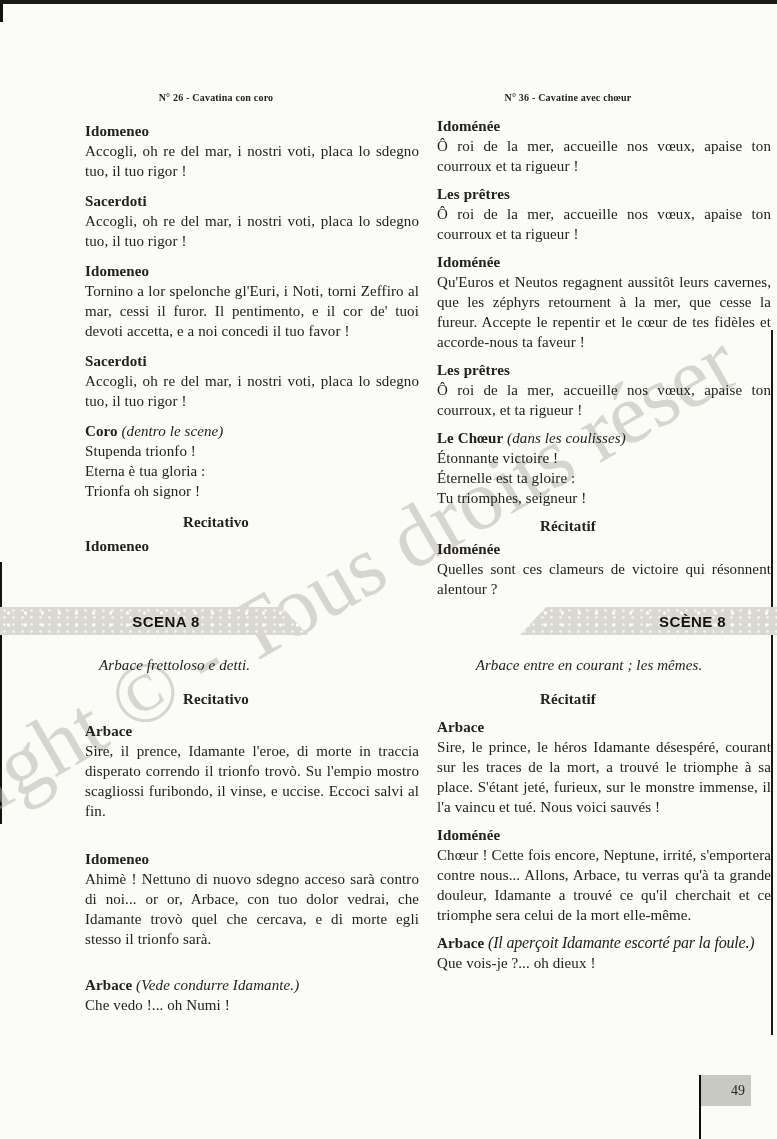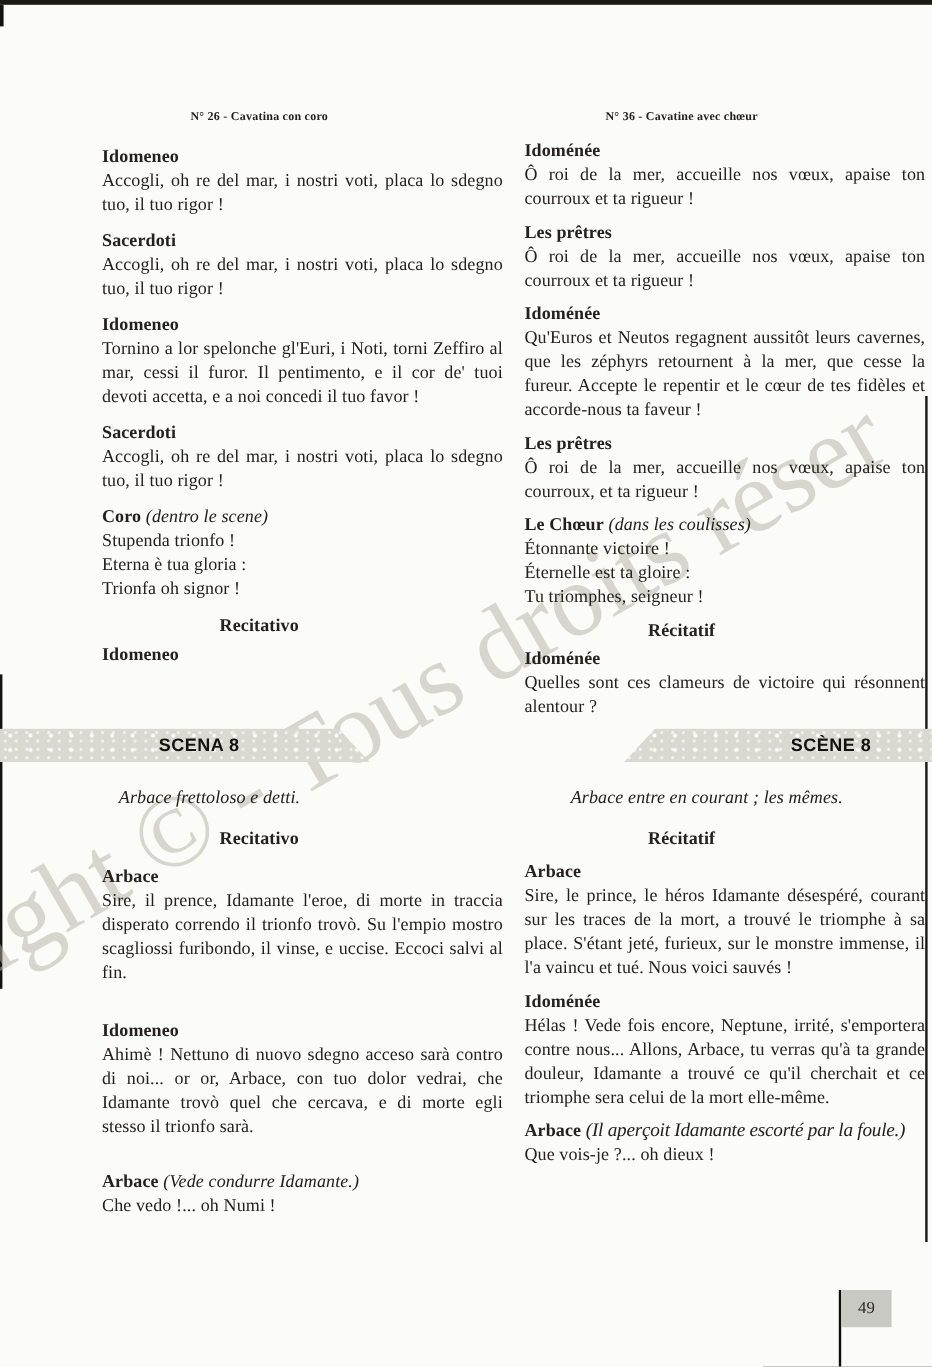--- a/index.html
+++ b/index.html
@@ -8,23 +8,23 @@
     background:#fbfbf7; overflow:hidden;
     font-family:"Liberation Serif", serif; color:#24211c;
   }
   
   .scan-top   { position:absolute; left:0; top:0; width:777px; height:4px; background:#1b1914; }
   .scan-left-dash { position:absolute; left:0; top:4px; width:3px; height:18px; background:#14120e; }
   .scan-left-line { position:absolute; left:0; top:562px; width:2px; height:262px; background:#14120e; }
   .scan-right-line { position:absolute; left:771px; top:330px; width:2px; height:705px; background:#191712; }
   .scan-corner-line { position:absolute; left:699px; top:1075px; width:2px; height:64px; background:#0f0d0a; }
   .folio-box {
-    position:absolute; left:701px; top:1075px; width:42px; height:31px;
+    position:absolute; left:701px; top:1075px; width:26px; height:31px;
     background:#c9c9c3; display:flex; align-items:center; justify-content:center;
-    font-size:14px; color:#2a2722;
+    font-size:14px; color:#2a2722;padding-left:24px;
   }
   
   .watermark {
     position:absolute; left:-80px; top:779px; z-index:1;
     font-size:86px; line-height:86px; white-space:nowrap;
     color:rgba(178,178,168,0.5);
     transform:rotate(-30deg); transform-origin:0 50%;
     pointer-events:none;
   }
   
@@ -197,21 +197,21 @@
 
     <div class="recit">Récitatif</div>
 
     <div class="speech mt12">
       <div class="speaker">Arbace</div>
       <p>Sire, le prince, le héros Idamante désespéré, courant sur les traces de la mort, a trouvé le triomphe à sa place. S'étant jeté, furieux, sur le monstre immense, il l'a vaincu et tué. Nous voici sauvés !</p>
     </div>
 
     <div class="speech mt12">
       <div class="speaker">Idoménée</div>
-      <p>Hélas ! Vede fois encore, Neptune, irrité, s'emportera contre nous... Allons, Arbace, tu verras qu'à ta grande douleur, Idamante a trouvé ce qu'il cherchait et ce triomphe sera celui de la mort elle-même.</p>
+      <p>Chœur ! Cette fois encore, Neptune, irrité, s'emportera contre nous... Allons, Arbace, tu verras qu'à ta grande douleur, Idamante a trouvé ce qu'il cherchait et ce triomphe sera celui de la mort elle-même.</p>
     </div>
 
     <div class="speech mt8">
       <div>
         <span class="speaker">Arbace</span>
         <span class="direction-sm">(Il aperçoit Idamante escorté par la foule.)</span>
       </div>
       <p>Que vois-je ?... oh dieux !</p>
     </div>
   </div>

